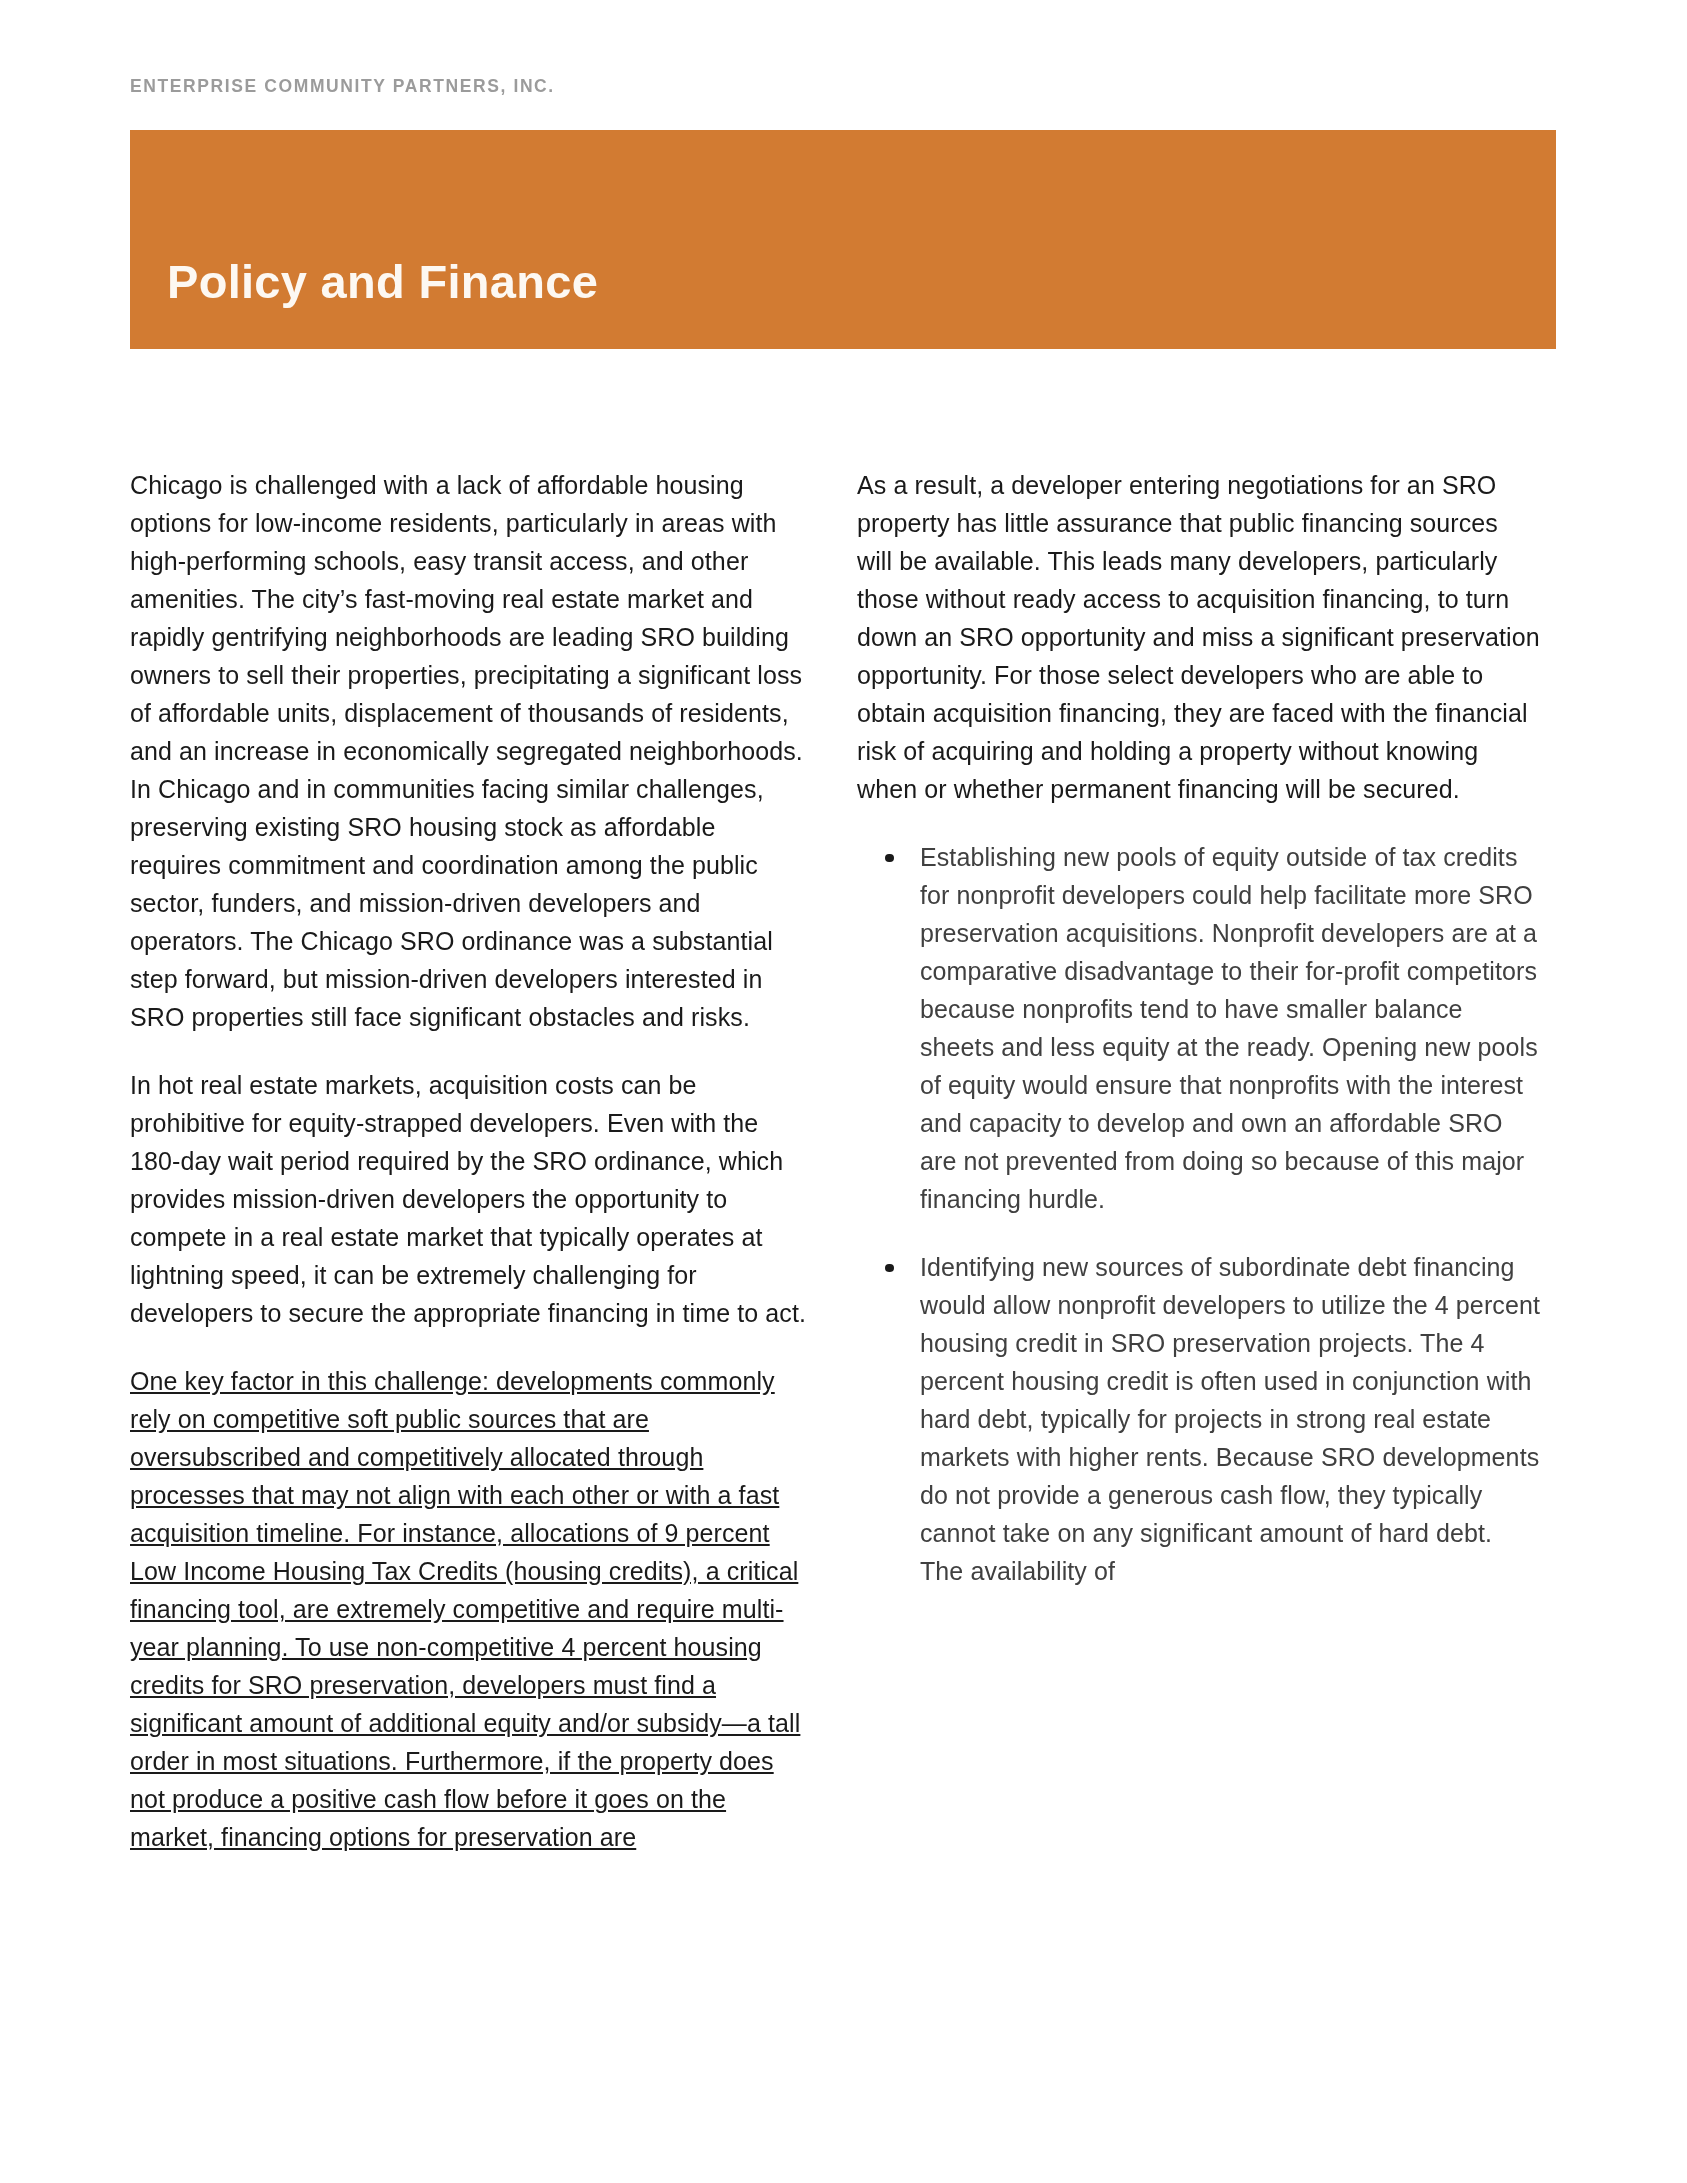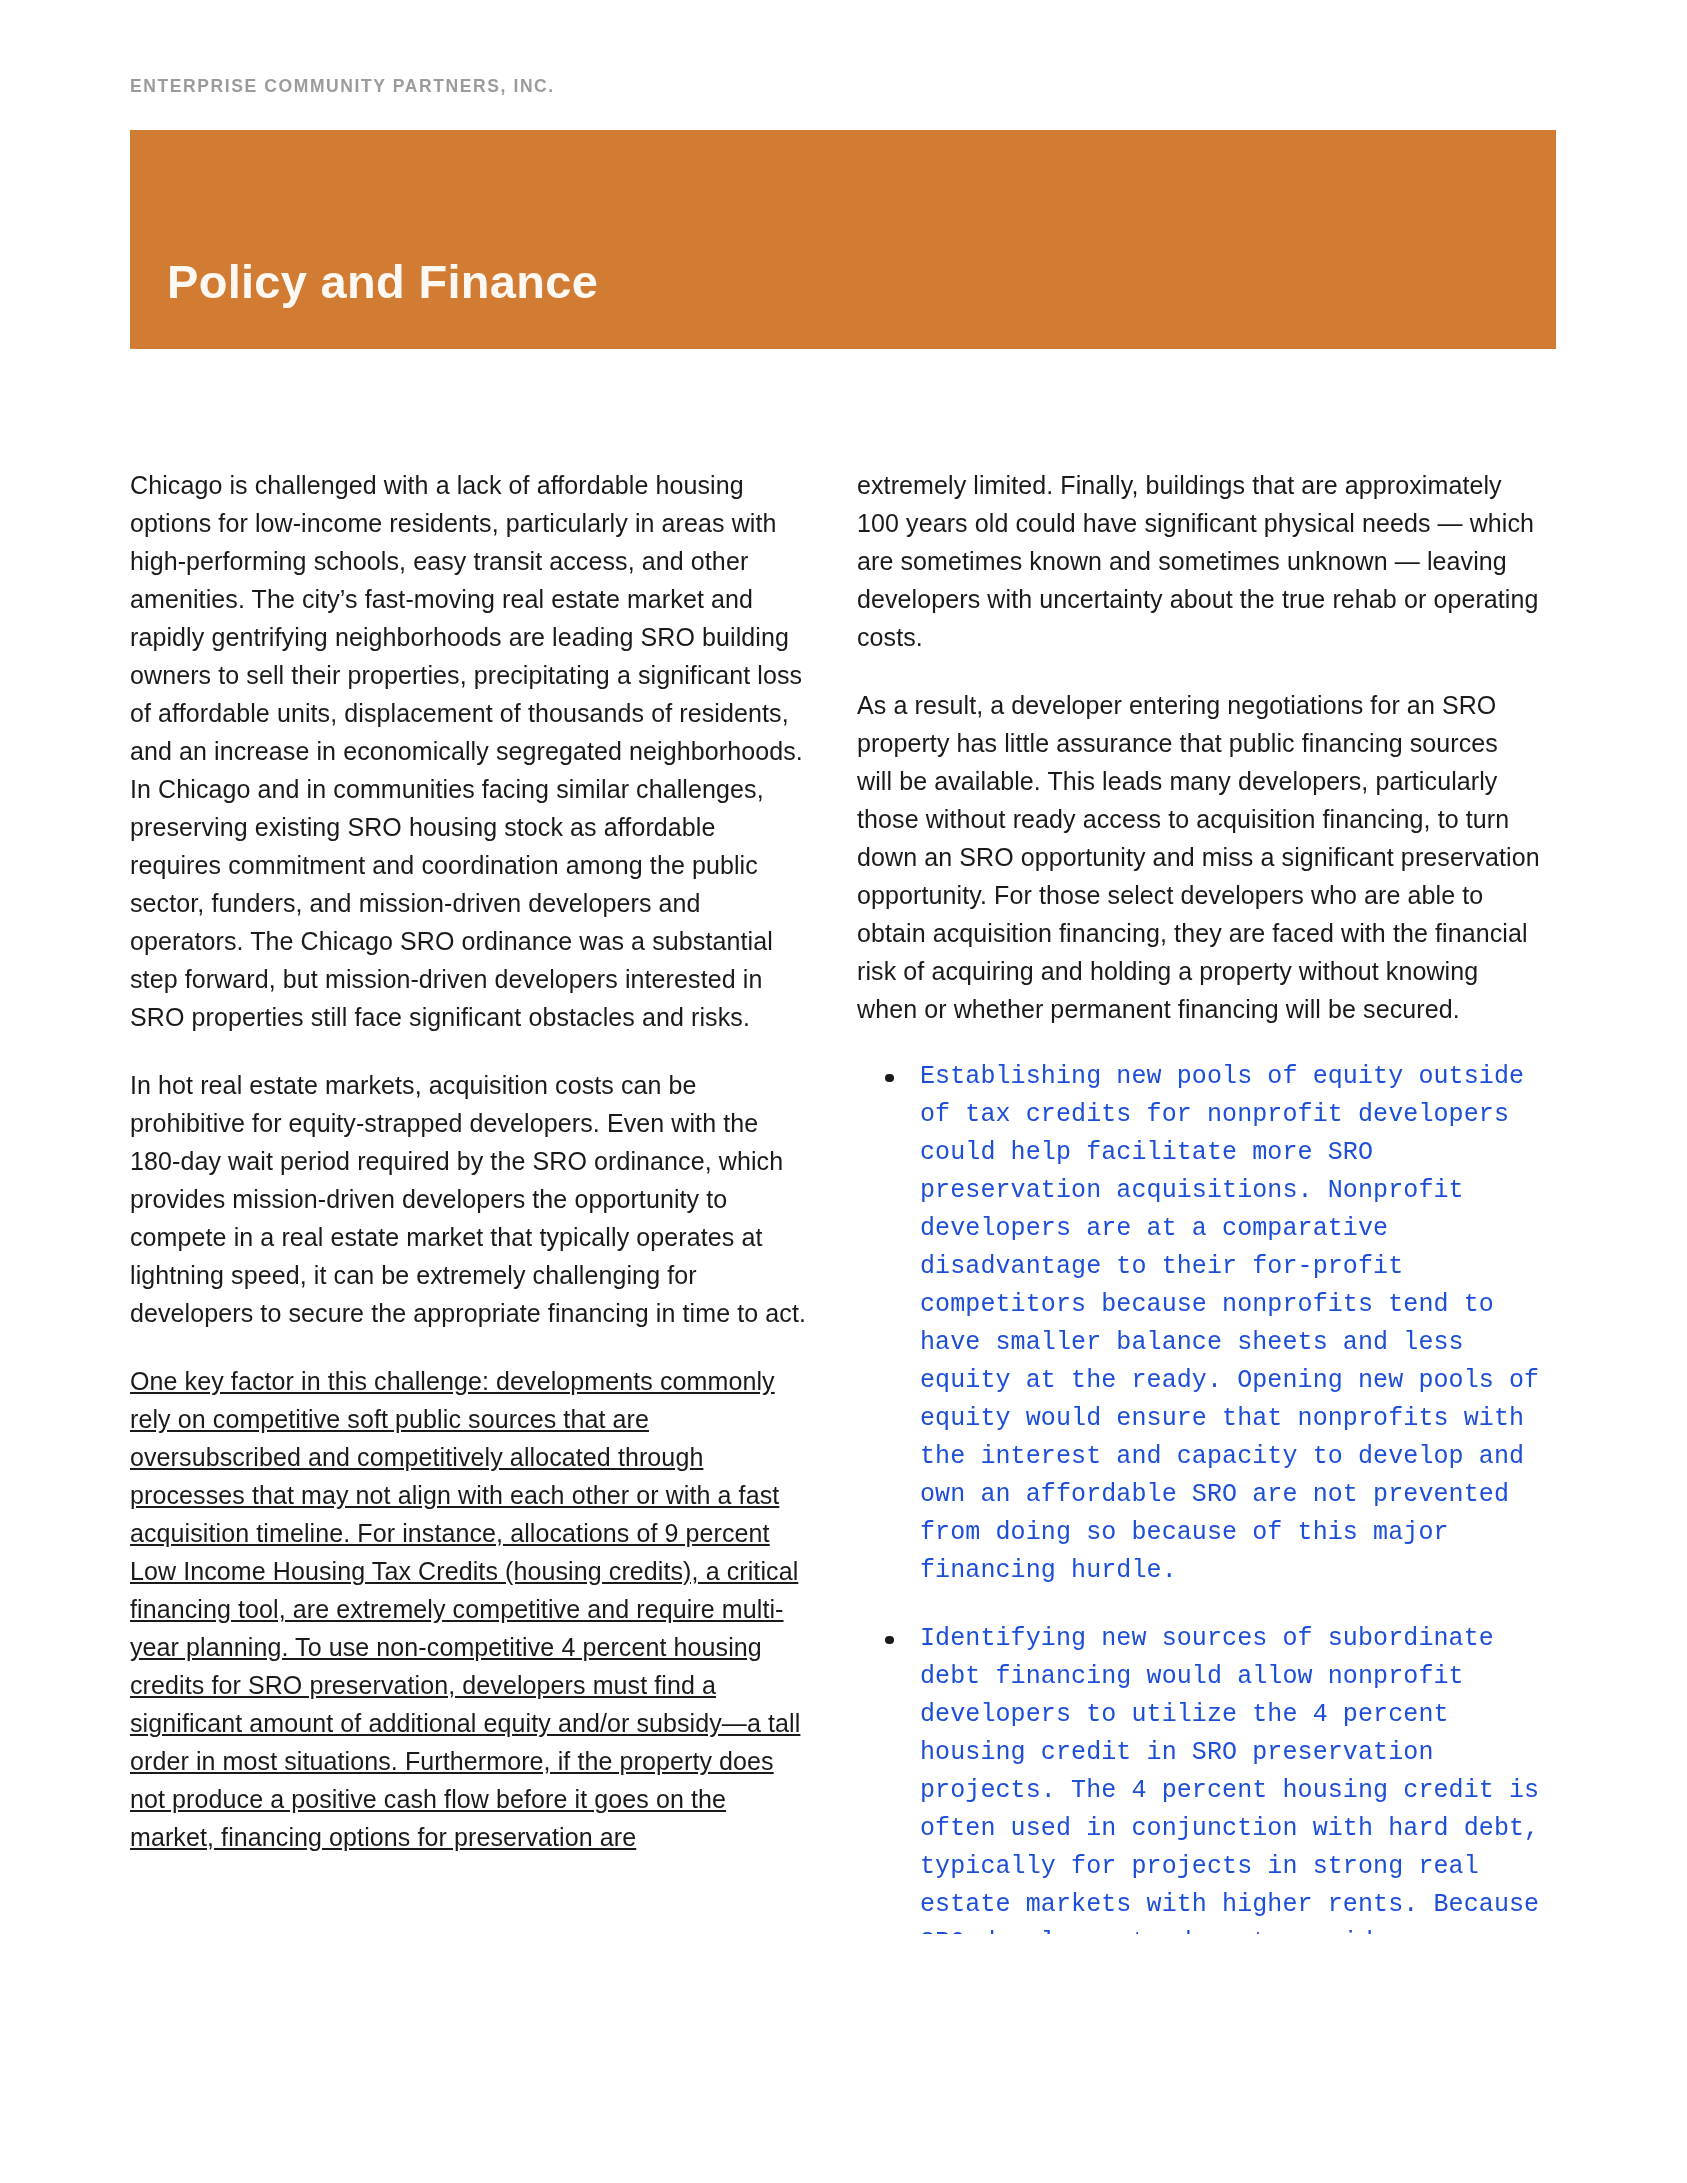--- a/index.html
+++ b/index.html
@@ -85,24 +85,23 @@
     list-style: none;
     margin: 0;
     padding: 0;
   }
   ul.bullets li {
     position: relative;
     padding-left: 63px;
     margin-bottom: 30px;
     font-size: 25px;
     line-height: 38px;
-    color: #1d4ed8;
+    color: #404040;
     font-weight: 300;
     letter-spacing: 0.1px;
-    font-family: Liberation Mono, monospace;
   }
   ul.bullets li:last-child {
     margin-bottom: 8px;
   }
   ul.bullets li .bullet-dot {
     position: absolute;
     left: 28px;
     top: 15.5px;
     width: 8.8px;
     height: 8.8px;
@@ -159,21 +158,20 @@
 
   <div class="columns">
 
     <div class="col">
       <p>Chicago is challenged with a lack of affordable housing options for low-income residents, particularly in areas with high-performing schools, easy transit access, and other amenities. The city’s fast-moving real estate market and rapidly gentrifying neighborhoods are leading SRO building owners to sell their properties, precipitating a significant loss of affordable units, displacement of thousands of residents, and an increase in economically segregated neighborhoods. In Chicago and in communities facing similar challenges, preserving existing SRO housing stock as affordable requires commitment and coordination among the public sector, funders, and mission-driven developers and operators. The Chicago SRO ordinance was a substantial step forward, but mission-driven developers interested in SRO properties still face significant obstacles and risks.</p>
       <p>In hot real estate markets, acquisition costs can be prohibitive for equity-strapped developers. Even with the 180-day wait period required by the SRO ordinance, which provides mission-driven developers the opportunity to compete in a real estate market that typically operates at lightning speed, it can be extremely challenging for developers to secure the appropriate financing in time to act.</p>
       <p>One key factor in this challenge: developments commonly rely on competitive soft public sources that are oversubscribed and competitively allocated through processes that may not align with each other or with a fast acquisition timeline. For instance, allocations of 9 percent Low Income Housing Tax Credits (housing credits), a critical financing tool, are extremely competitive and require multi-year planning. To use non-competitive 4 percent housing credits for SRO preservation, developers must find a significant amount of additional equity and/or subsidy—a tall order in most situations. Furthermore, if the property does not produce a positive cash flow before it goes on the market, financing options for preservation are</p>
     </div>
 
     <div class="col">
-      <p>extremely limited. Finally, buildings that are approximately 100 years old could have significant physical needs — which are sometimes known and sometimes unknown — leaving developers with uncertainty about the true rehab or operating costs.</p>
       <p>As a result, a developer entering negotiations for an SRO property has little assurance that public financing sources will be available. This leads many developers, particularly those without ready access to acquisition financing, to turn down an SRO opportunity and miss a significant preservation opportunity. For those select developers who are able to obtain acquisition financing, they are faced with the financial risk of acquiring and holding a property without knowing when or whether permanent financing will be secured.</p>
 
       <ul class="bullets">
         <li>
           <span class="bullet-dot"></span>
           <span>Establishing new pools of equity outside of tax credits for nonprofit developers could help facilitate more SRO preservation acquisitions. Nonprofit developers are at a comparative disadvantage to their for-profit competitors because nonprofits tend to have smaller balance sheets and less equity at the ready. Opening new pools of equity would ensure that nonprofits with the interest and capacity to develop and own an affordable SRO are not prevented from doing so because of this major financing hurdle.</span>
         </li>
         <li>
           <span class="bullet-dot"></span>
           <span>Identifying new sources of subordinate debt financing would allow nonprofit developers to utilize the 4 percent housing credit in SRO preservation projects. The 4 percent housing credit is often used in conjunction with hard debt, typically for projects in strong real estate markets with higher rents. Because SRO developments do not provide a generous cash flow, they typically cannot take on any significant amount of hard debt. The availability of</span>

